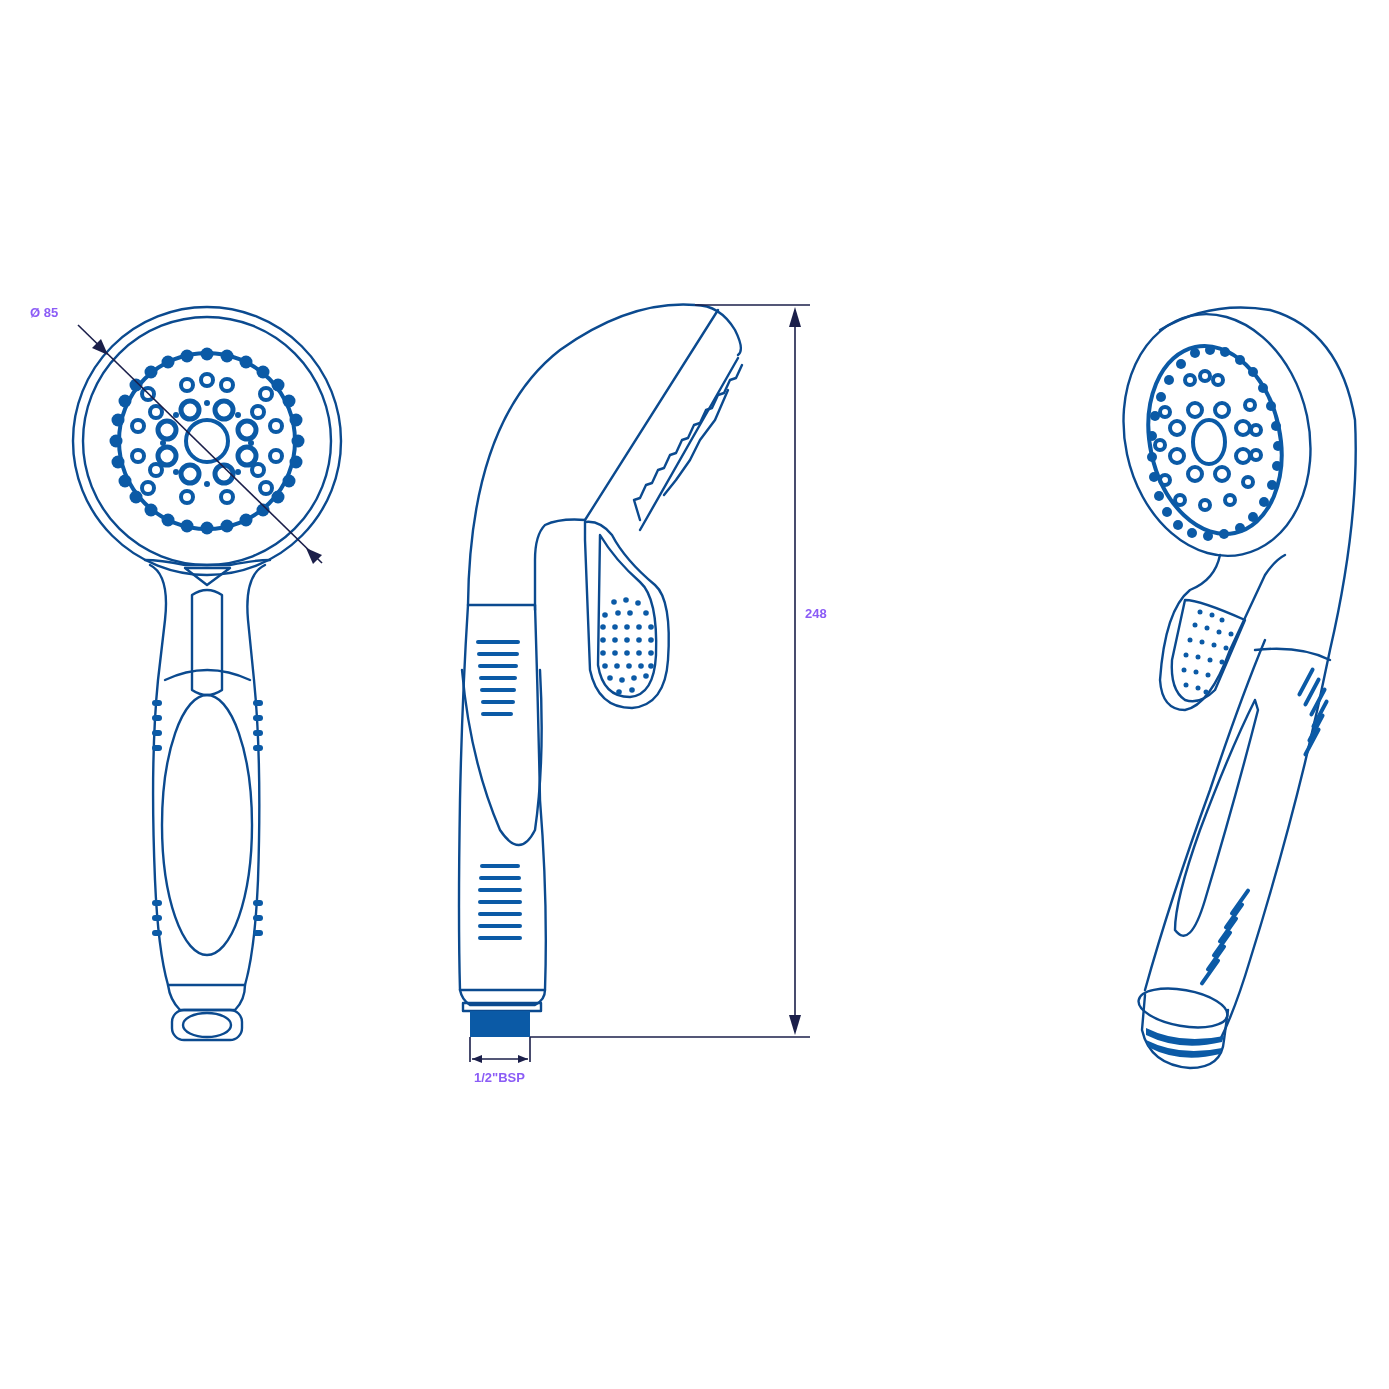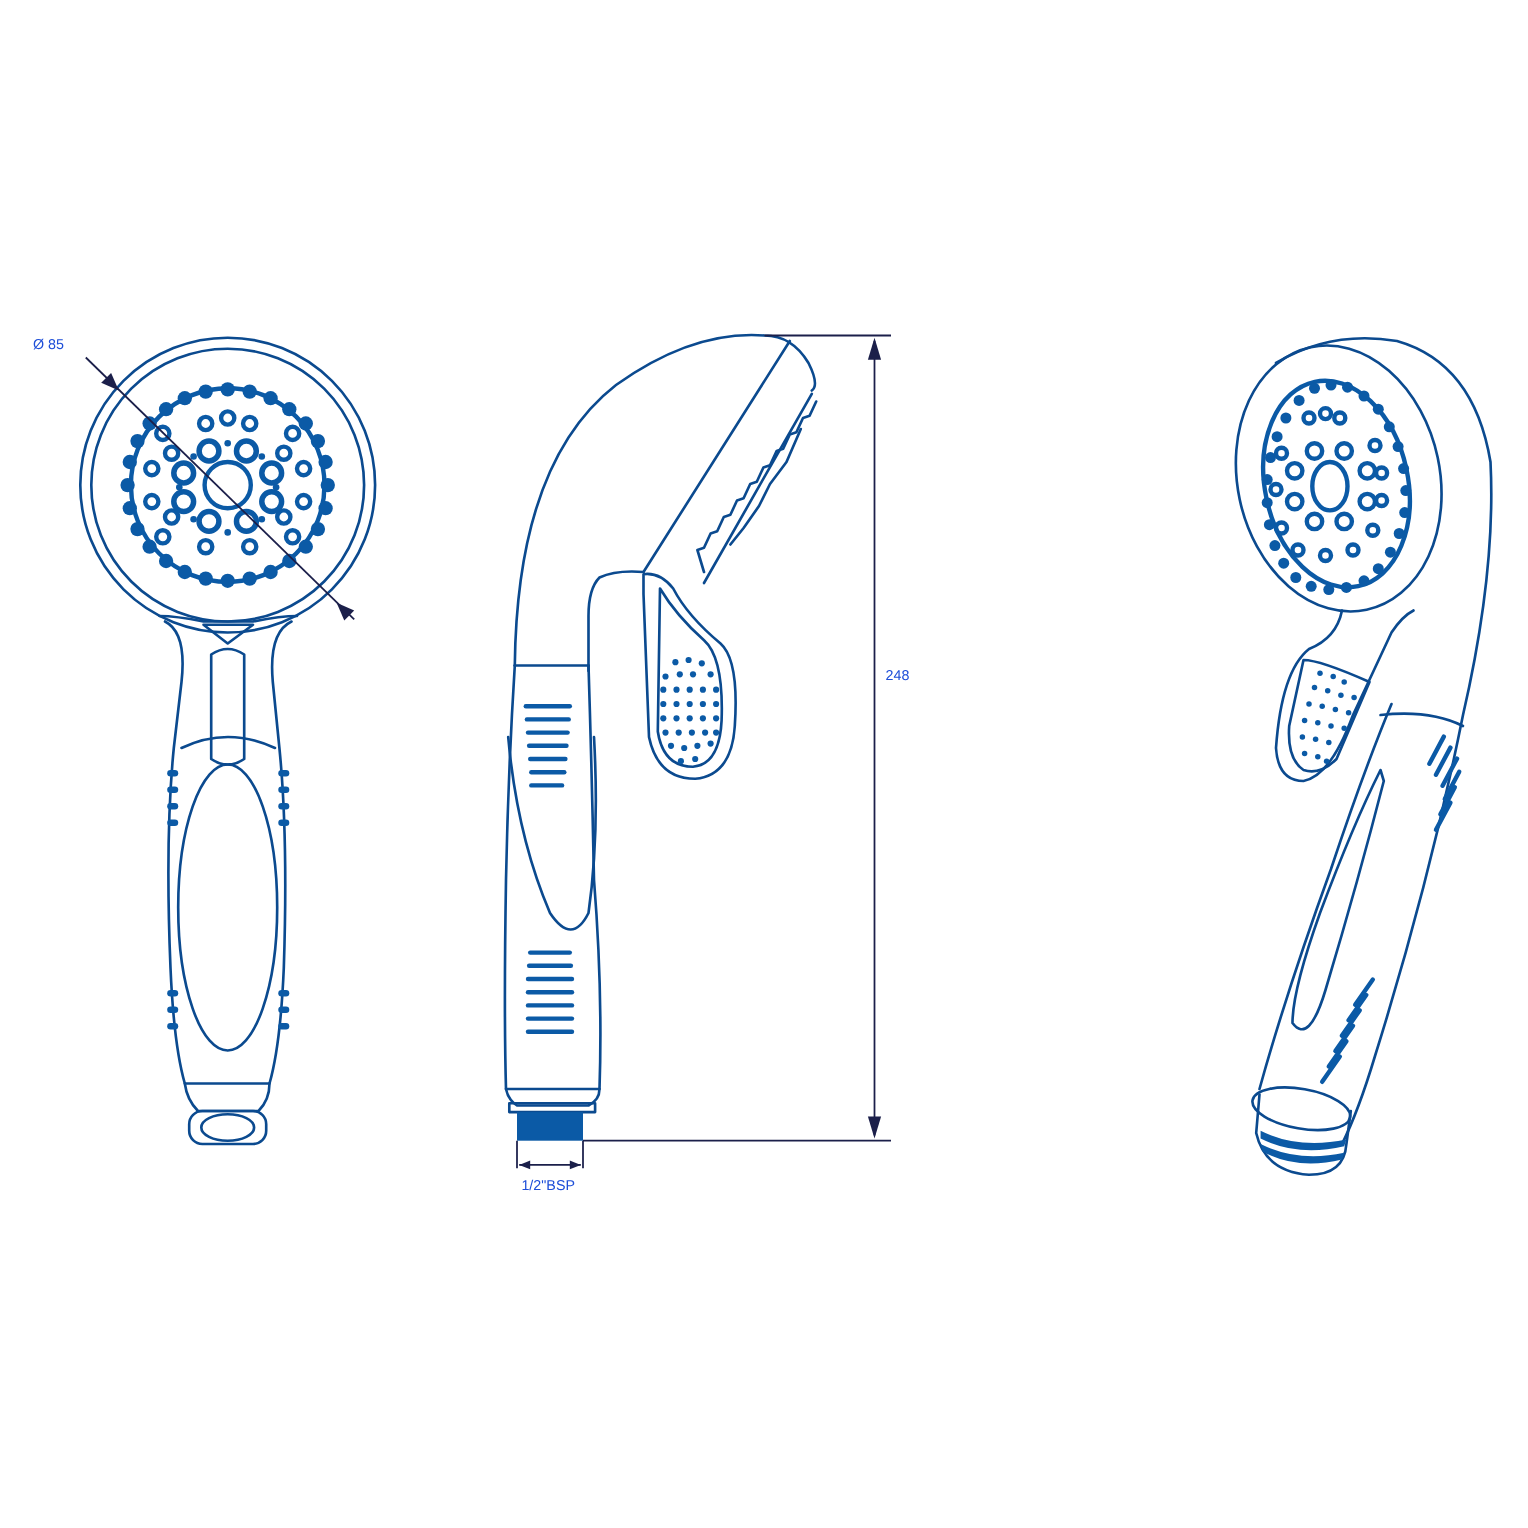--- a/index.html
+++ b/index.html
@@ -1,18 +1,18 @@
 <!DOCTYPE html>
 <html><head>
   <meta charset="utf-8">
   <style>
     html, body { margin: 0; padding: 0; background: #ffffff; }
     body { width: 1389px; height: 1389px; position: relative; overflow: hidden; font-family: "Liberation Sans", sans-serif; }
     svg#drawing { position: absolute; left: 0; top: 0; width: 1389px; height: 1389px; }
-    .lbl { position: absolute; font-family: "Liberation Sans", sans-serif; font-weight: normal; color: #1d4ed8; font-size: 13px; white-space: nowrap; }
+    .lbl { position: absolute; font-family: "Liberation Sans", sans-serif; font-weight: bold; color: #8b5cf6; font-size: 13px; white-space: nowrap; }
     .o { fill: none; stroke: #0b4a8f; stroke-width: 2.4; stroke-linejoin: round; stroke-linecap: round; }
     .f { fill: #0b5aa6; stroke: none; }
     .ring { fill: none; stroke: #0b5aa6; stroke-width: 4; }
     .dim { stroke: #1b1f4a; stroke-width: 1.6; fill: none; }
     .arr { fill: #1b1f4a; }
   </style>
 </head>
 <body>
 
 <svg id="drawing" viewBox="0 0 1389 1389" xmlns="http://www.w3.org/2000/svg">

